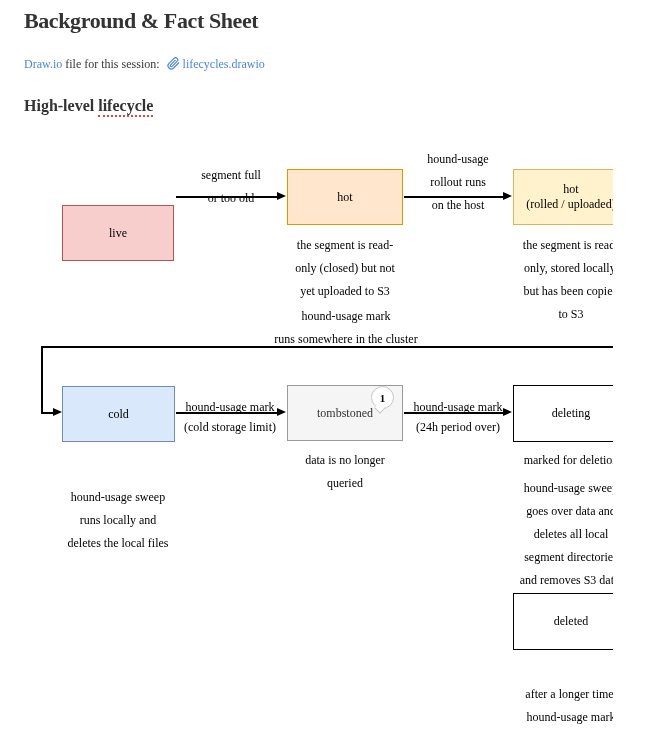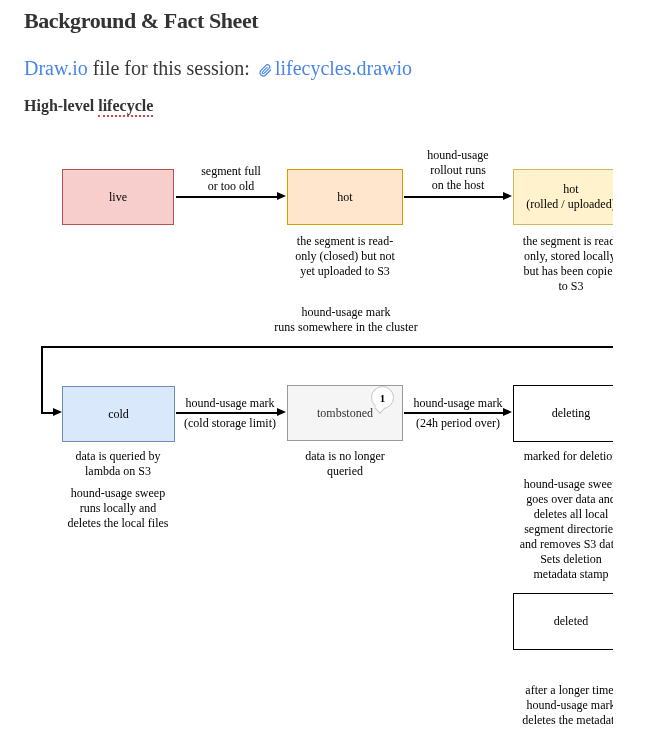--- a/index.html
+++ b/index.html
@@ -7,47 +7,47 @@
   .page {
     position:relative; width:613px; height:732px; background:#ffffff;
     font-family:Liberation Serif, serif; overflow:hidden;
   }
   .title {
     position:absolute; left:24px; top:8px;
     font-size:22px; font-weight:700; letter-spacing:-0.4px; color:#333;
   }
   .intro {
     position:absolute; left:24px; top:57px;
-    font-size:20px; color:#383838;
+    font-size:12px; color:#383838;
   }
   .link { color:#4a86e8; text-decoration:none; cursor:pointer; }
   .att-link { color:#4a86e8; text-decoration:none; cursor:pointer; margin-left:4px; }
   .clip { vertical-align:-2px; margin-right:3px; }
   .h2 {
     position:absolute; left:24px; top:97px;
     font-size:16px; font-weight:700; color:#333;
   }
   .misspell { border-bottom:2px dotted #e04343; padding-bottom:1px; }
 
   .diagram { position:absolute; left:0; top:0; width:672px; height:732px; }
 
   .node {
     position:absolute; display:flex; align-items:center; justify-content:center;
     text-align:center; font-size:12px; line-height:15px; color:#000;
     white-space:pre-line; z-index:2;
   }
-  .node-live       { background:#f8cecc; border:1px solid #b85450; }
+  .node-live       { background:#f8cecc; border:1px solid #b85450;margin-top:36px; }
   .node-hot        { background:#ffe6cc; border:1px solid #d79b00; }
   .node-hot-rolled { background:#fff2cc; border:1px solid #d6b656; }
   .node-cold       { background:#dae8fc; border:1px solid #6c8ebf; }
   .node-tombstoned { background:#f5f5f5; border:1px solid #999;  color:#333; }
   .node-plain      { background:#ffffff; border:1px solid #000;align-items:center; }
 
   .cap, .elabel {
-    position:absolute; font-size:12px; line-height:15px; color:#000;
+    position:absolute; font-size:12px; line-height:23px; color:#000;
     text-align:center; white-space:pre-line; z-index:2;
   }
   .hline { position:absolute; height:1.5px; background:#000; z-index:1; }
   .vline { position:absolute; width:1.5px;  background:#000; z-index:1; }
   .arr-r {
     position:absolute; width:0; height:0; z-index:1;
     border-top:4.5px solid transparent; border-bottom:4.5px solid transparent;
     border-left:9px solid #000;
   }
   .arr-l {
@@ -138,22 +138,20 @@
     <div class="elabel" style="left:170px;top:396px;width:120px">hound-usage mark</div>
     <div class="elabel" style="left:170px;top:416px;width:120px">(cold storage limit)</div>
     <div class="hline" style="left:176px;top:412px;width:101px"></div>
     <div class="arr-r" style="left:277px;top:408px"></div>
 
     <div class="elabel" style="left:396px;top:396px;width:124px">hound-usage mark</div>
     <div class="elabel" style="left:396px;top:416px;width:124px">(24h period over)</div>
     <div class="hline" style="left:404px;top:412px;width:99px"></div>
     <div class="arr-r" style="left:503px;top:408px"></div>
 
-    <div class="cap" style="left:43px;top:449px;width:150px">data is queried by
-lambda on S3</div>
     <div class="cap" style="left:38px;top:486px;width:160px">hound-usage sweep
 runs locally and
 deletes the local files</div>
     <div class="cap" style="left:270px;top:449px;width:150px">data is no longer
 queried</div>
     <div class="cap" style="left:496px;top:449px;width:150px">marked for deletion</div>
     <div class="cap" style="left:491px;top:477px;width:160px">hound-usage sweep
 goes over data and
 deletes all local
 segment directories

